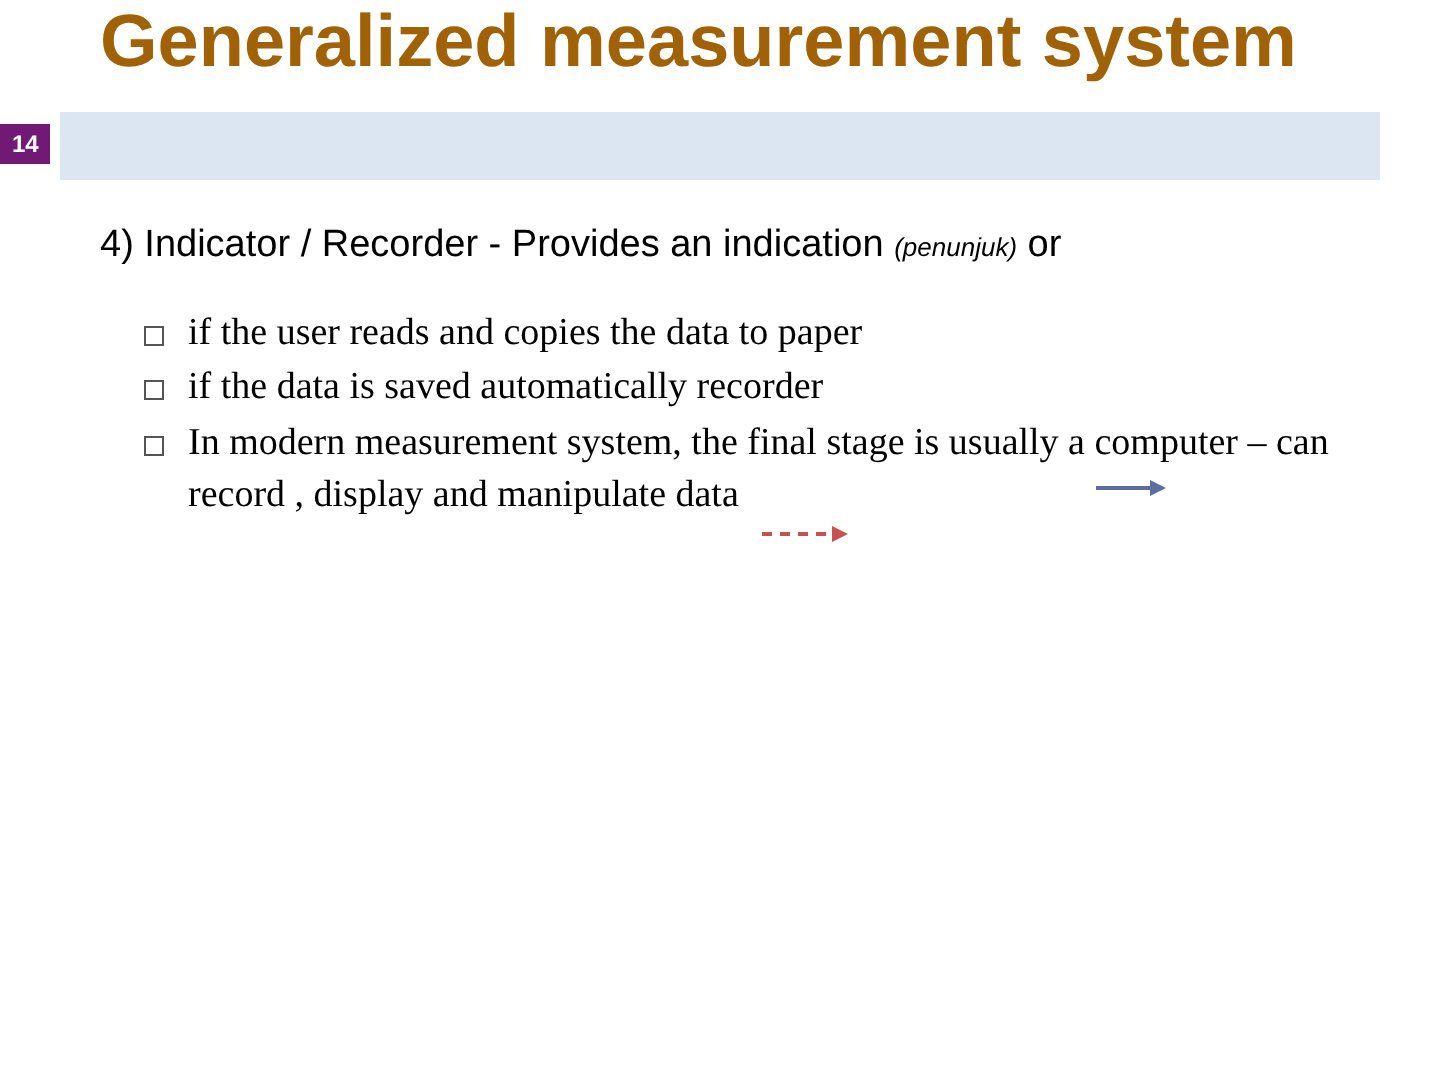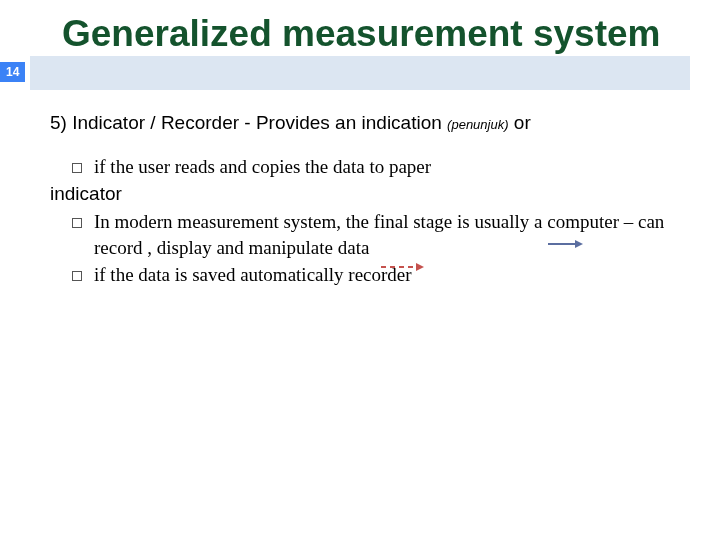--- a/index.html
+++ b/index.html
@@ -14,45 +14,44 @@
   }
   .slide {
     position: relative;
     width: 720px;
     height: 540px;
   }
   .page-num {
     position: absolute;
     left: 0;
     top: 62px;
-    background: #3b82f6;
+    background: #701a75;
     color: #ffffff;
     font-size: 12px;
     font-weight: bold;
     padding: 3px 6px;
   }
   .title-band {
     position: absolute;
     left: 30px;
     top: 56px;
     width: 660px;
     height: 34px;
     background: #dce6f2;
     z-index: 0;
   }
   .title {
     position: absolute;
     left: 50px;
-    top: 13px;
+    top: 0px;
     font-size: 37px;
     font-weight: bold;
-    color: #14532d;
+    color: #a16207;
     line-height: 1.15;
     z-index: 1;
-    margin-left: 12px;
   }
   .body {
     position: absolute;
     left: 50px;
     top: 110px;
     width: 620px;
     color: #000000;
     font-size: 19px;
     line-height: 1.35;
   }
@@ -103,39 +102,38 @@
 
   <div class="page-num">14</div>
 
   <div class="title-band"></div>
 
   <div class="title">Generalized measurement system</div>
 
   <div class="body">
 
     <div class="para1">
-      <span>5) Indicator / Recorder - Provides an indication </span><span class="italic small">(penunjuk)</span><span> or</span>
+      <span>4) Indicator / Recorder - Provides an indication </span><span class="italic small">(penunjuk)</span><span> or</span>
     </div>
 
     <div class="bullets">
 
       <div class="bullet-row">
         <span class="square"></span>
         <span class="btext">if the user reads and copies the data to paper</span>
       </div>
-      <div class="wrap-line">indicator</div>
+
+      <div class="bullet-row">
+        <span class="square"></span>
+        <span class="btext">if the data is saved automatically           recorder</span>
+      </div>
 
       <div class="bullet-row">
         <span class="square"></span>
         <span class="btext">In modern measurement system, the final stage is usually a computer – can record , display and manipulate data</span>
-      </div>
-
-      <div class="bullet-row">
-        <span class="square"></span>
-        <span class="btext">if the data is saved automatically           recorder</span>
       </div>
 
     </div>
   </div>
 
   <div class="arrow" style="left:545px; top:237px;">
     <svg width="40" height="14">
       <line x1="3" y1="7" x2="30" y2="7" stroke="#5b6ea0" stroke-width="2"></line>
       <polygon points="30,3 38,7 30,11" fill="#5b6ea0"></polygon>
     </svg>

